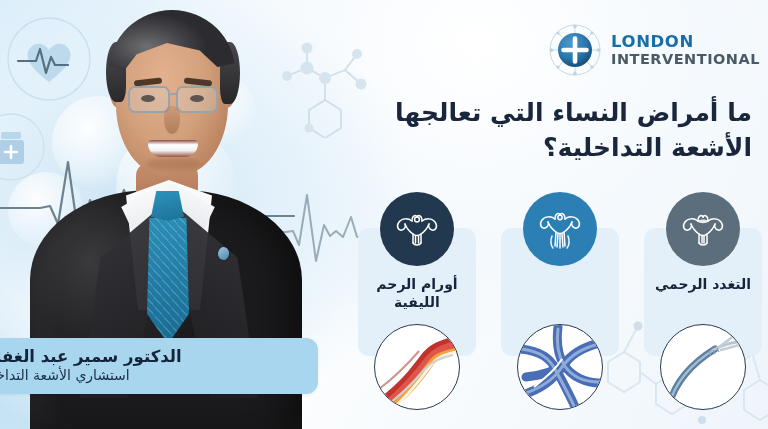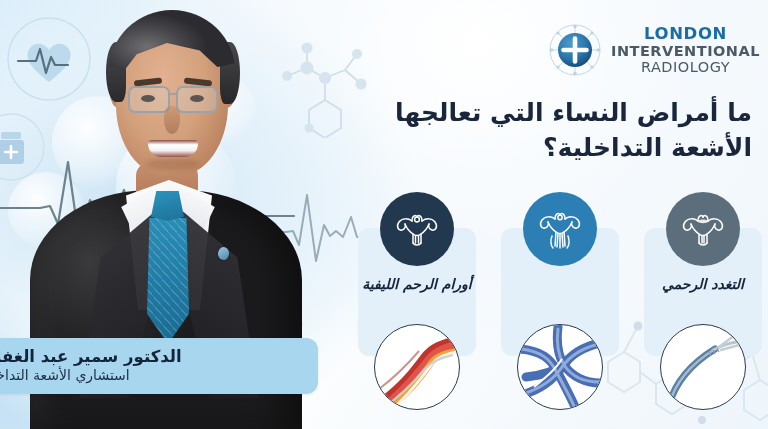--- a/index.html
+++ b/index.html
@@ -149,21 +149,21 @@
   #name-banner .dr-name {
     font-size:16.5px; font-weight:bold; color:#14243a; line-height:1.18; letter-spacing:0;
   }
   #name-banner .dr-title {
     font-size:14px; font-weight:400; color:#1b2e46; line-height:1.25; margin-top:1px;
   }
 
   
   #logo { position:absolute; left:548px; top:22px; width:212px; height:56px; display:flex; align-items:center; gap:9px; }
   #logo .mark { position:relative; width:54px; height:54px; flex:0 0 54px; }
-  #logo .logo-text { display:flex; flex-direction:column; line-height:1.12;text-align:center; }
+  #logo .logo-text { display:flex; flex-direction:column; line-height:1.12; }
   #logo .lt1 { font-size:16.5px; font-weight:bold; color:#1a6ea8; letter-spacing:.6px; }
   #logo .lt2 { font-size:14.5px; font-weight:700; color:#4a5a66; letter-spacing:.5px; }
   #logo .lt3 { font-size:14.5px; font-weight:400; color:#4a5a66; letter-spacing:.5px; }
 
   
   #headline {
     position:absolute; right:16px; top:96px; width:420px;
     direction:rtl; 
     color:#19263c;
     font-size:25px; font-weight:bold; line-height:1.38;
@@ -182,21 +182,21 @@
   .card.c3 { right:0px; }
 
   .card-icon {
     position:absolute; top:-36px; left:50%; transform:translateX(-50%);
     width:74px; height:74px; border-radius:50%;
     display:flex; align-items:center; justify-content:center;
   }
   .card-label {
     position:absolute; top:48px; left:4px; right:4px;
     text-align:center; direction:rtl;
-    font-size:14px; font-weight:bold; color:#16253c; line-height:1.26;font-style:italic;
+    font-size:14px; font-weight:bold; color:#16253c; line-height:1.26;
   }
   .card-illus {
     position:absolute; top:96px; left:50%; transform:translateX(-50%);
     width:86px; height:86px; border-radius:50%;
     background:#ffffff; border:1.6px solid #2a3c52; overflow:hidden;
   }
 </style>
 </head>
 <body>
 
@@ -328,21 +328,20 @@
             <stop offset="100%" stop-color="#14466e"></stop>
           </radialGradient>
         </defs>
         <circle cx="27" cy="27" r="17" fill="url(#lg)"></circle>
         <path d="M27 15.5 V38.5 M15.5 27 H38.5" stroke="#ffffff" stroke-width="4.6" stroke-linecap="round"></path>
       </svg>
     </div>
     <div class="logo-text">
       <span class="lt1">LONDON</span>
       <span class="lt2">INTERVENTIONAL</span>
-      <span class="lt3">RADIOLOGY</span>
     </div>
   </div>
 
   <h1 id="headline">ما أمراض النساء  التي تعالجها الأشعة التداخلية؟</h1>
 
   <div id="cards">
 
     <div class="card c1">
       <div class="card-icon" style="background:#22384f">
         <svg width="46" height="40" viewBox="0 0 46 40" fill="none" stroke="#ffffff" stroke-width="1.5" stroke-linecap="round">

